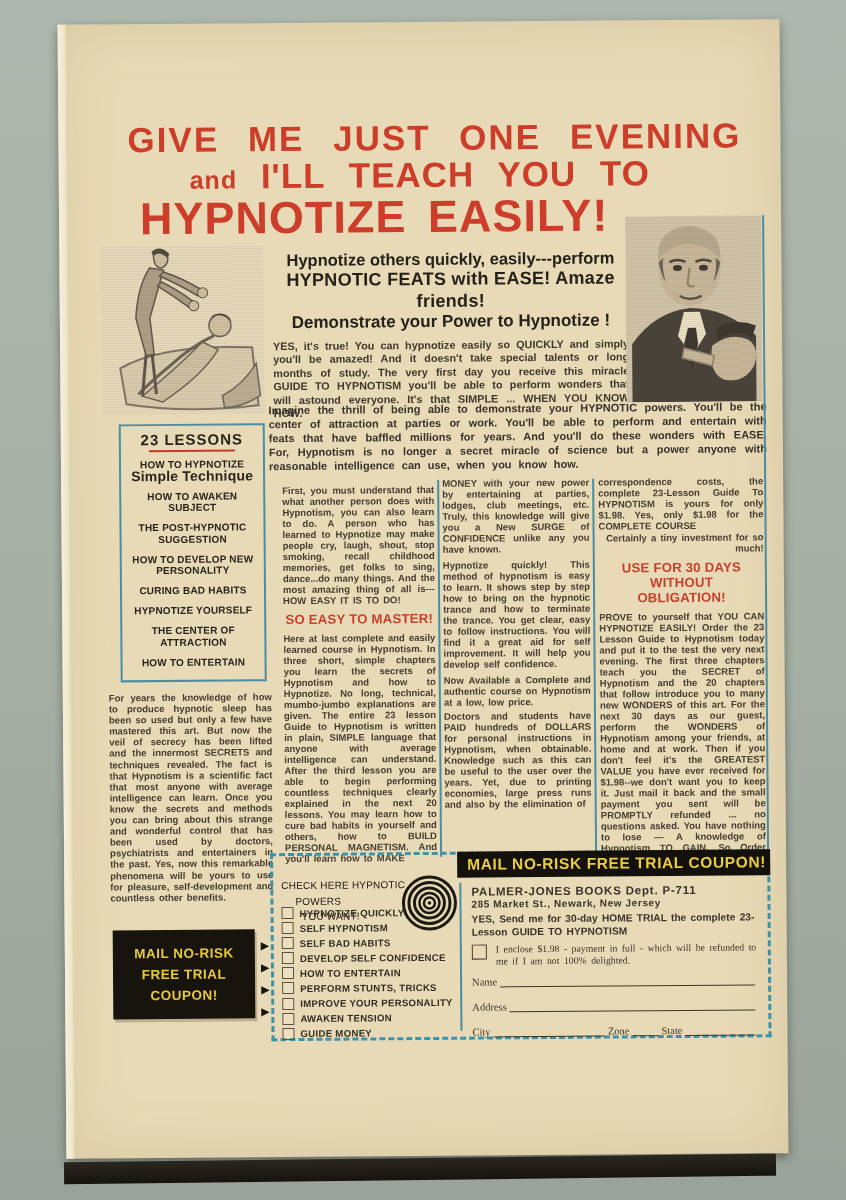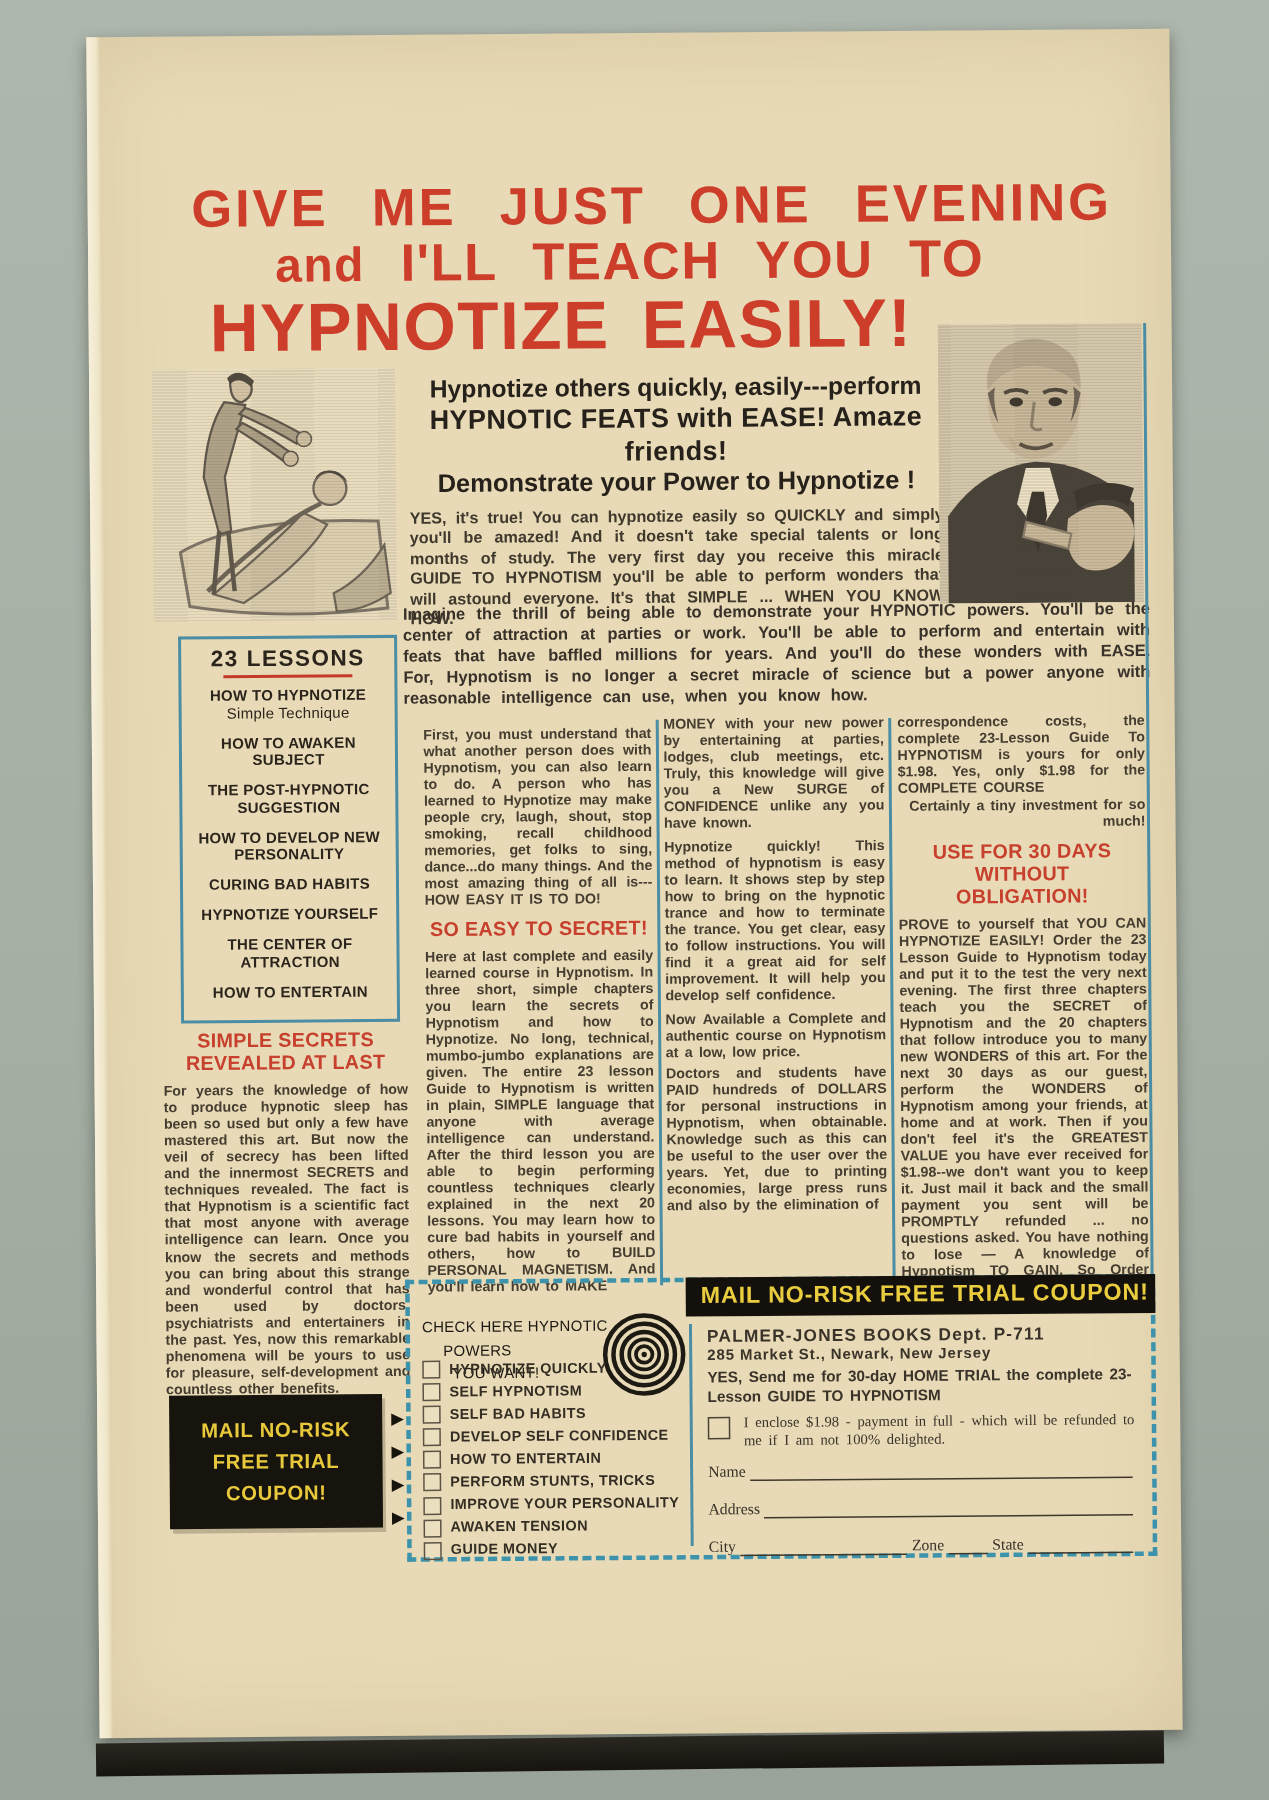--- a/index.html
+++ b/index.html
@@ -18,21 +18,21 @@
   .paper-edge{position:absolute;left:0;top:0;bottom:0;width:9px;
     background:linear-gradient(90deg,#f6efdb,#efe6c9 70%,rgba(239,230,201,0));}
   .book-bottom{position:absolute;left:64px;top:1158px;width:712px;height:22px;
     background:linear-gradient(180deg,#2a2620,#17140f);transform:rotate(-0.7deg);}
   .abs{position:absolute;}
 
   
   .headline{left:0;top:96px;width:100%;text-align:center;color:#cd3e2a;font-weight:bold;}
   .hl1{font-size:35px;letter-spacing:2px;word-spacing:17px;padding-left:30px;}
   .hl2{font-size:35px;letter-spacing:1px;word-spacing:13px;margin-top:-3px;}
-  .hl2 .small{font-size:32px;}
+  .hl2 .small{font-size:25px;}
   .hl3-wrap{width:630px;text-align:center;margin-top:-4px;}
   .hl3{font-size:45px;letter-spacing:1px;word-spacing:8px;}
 
   
   .illustration{left:42px;top:222px;width:162px;height:168px;filter:sepia(.25) saturate(.8);}
   .portrait{left:566px;top:196px;width:136px;height:186px;filter:sepia(.3) saturate(.8);}
   .halftone{position:absolute;inset:0;background:repeating-linear-gradient(0deg,rgba(60,50,35,.10) 0 1px,transparent 1px 2px);}
 
   
   .intro{left:213px;top:228px;width:356px;color:#26211a;}
@@ -44,21 +44,21 @@
     text-align:justify;word-spacing:2.5px;color:#3f382c;}
   .imagine{left:208px;top:380px;width:498px;font-weight:bold;font-size:11px;line-height:14px;
     text-align:justify;word-spacing:4px;color:#39322a;}
 
   
   .lessons-box{left:58px;top:400px;width:146px;height:258px;border:2px solid #4a8da4;
     padding:5px 3px;box-sizing:border-box;text-align:center;color:#2a241c;}
   .lessons-title{font-weight:bold;font-size:15px;letter-spacing:1px;}
   .lessons-rule{width:86px;height:2px;background:#c43a28;margin:2px auto 7px auto;}
   .lesson{font-weight:bold;font-size:10px;line-height:11.5px;margin-bottom:8.5px;letter-spacing:.2px;}
-  .lesson-sub{font-weight:normal;font-size:10px;}
+  .lesson-sub{font-weight:bold;font-size:14px;}
   .secrets{left:46px;top:663px;width:163px;}
   .red-h{color:#c7402d;font-weight:bold;text-align:center;font-size:13.2px;line-height:14.8px;letter-spacing:.2px;}
   .secrets-body{margin-top:5px;font-weight:bold;font-size:9.5px;line-height:11.1px;
     text-align:justify;color:#453d30;word-spacing:1.5px;}
   .mail-box{left:48px;top:906px;width:142px;background:#17130d;color:#e8c93c;
     text-align:center;padding:13px 4px;box-sizing:border-box;box-shadow:2px 3px 0 rgba(60,50,30,.25);}
   .mail-box div{font-weight:bold;font-size:13.5px;line-height:21px;letter-spacing:.5px;}
   .arrows{left:196px;top:916px;display:flex;flex-direction:column;gap:9px;color:#17130d;font-size:11px;}
 
   
@@ -176,24 +176,20 @@
       <div class="lesson">HOW TO AWAKEN SUBJECT</div>
       <div class="lesson">THE POST-HYPNOTIC SUGGESTION</div>
       <div class="lesson">HOW TO DEVELOP NEW PERSONALITY</div>
       <div class="lesson">CURING BAD HABITS</div>
       <div class="lesson">HYPNOTIZE YOURSELF</div>
       <div class="lesson">THE CENTER OF ATTRACTION</div>
       <div class="lesson">HOW TO ENTERTAIN</div>
     </div>
 
     <div class="abs secrets">
-      <div class="red-h">
-        <div>SIMPLE SECRETS</div>
-        <div>REVEALED AT LAST</div>
-      </div>
       <div class="secrets-body">For years the knowledge of how to produce hypnotic sleep has been so used but only a few have mastered this art. But now the veil of secrecy has been lifted and the innermost SECRETS and techniques revealed. The fact is that Hypnotism is a scientific fact that most anyone with average intelligence can learn. Once you know the secrets and methods you can bring about this strange and wonderful control that has been used by doctors, psychiatrists and entertainers in the past. Yes, now this remarkable phenomena will be yours to use for pleasure, self-development and countless other benefits.</div>
     </div>
 
     <div class="abs mail-box">
       <div>MAIL NO-RISK</div>
       <div>FREE TRIAL</div>
       <div>COUPON!</div>
     </div>
     <div class="abs arrows">
       <span>▶</span>
@@ -201,21 +197,21 @@
       <span>▶</span>
       <span>▶</span>
     </div>
 
     <div class="abs vline" style="left:376px;top:458px;height:377px;"></div>
     <div class="abs vline" style="left:531px;top:458px;height:377px;"></div>
     <div class="abs vline" style="left:703px;top:196px;height:640px;"></div>
 
     <div class="abs col col1">
       <p style="margin-top:6px;">First, you must understand that what another person does with Hypnotism, you can also learn to do. A person who has learned to Hypnotize may make people cry, laugh, shout, stop smoking, recall childhood memories, get folks to sing, dance...do many things. And the most amazing thing of all is---HOW EASY IT IS TO DO!</p>
-      <div class="red-h">SO EASY TO SECRET!</div>
+      <div class="red-h">SO EASY TO MASTER!</div>
       <p>Here at last complete and easily learned course in Hypnotism. In three short, simple chapters you learn the secrets of Hypnotism and how to Hypnotize. No long, technical, mumbo-jumbo explanations are given. The entire 23 lesson Guide to Hypnotism is written in plain, SIMPLE language that anyone with average intelligence can understand. After the third lesson you are able to begin performing countless techniques clearly explained in the next 20 lessons. You may learn how to cure bad habits in yourself and others, how to BUILD PERSONAL MAGNETISM. And you'll learn how to MAKE</p>
     </div>
 
     <div class="abs col col2">
       <p>MONEY with your new power by entertaining at parties, lodges, club meetings, etc. Truly, this knowledge will give you a New SURGE of CONFIDENCE unlike any you have known.</p>
       <p style="margin-top:5px;">Hypnotize quickly! This method of hypnotism is easy to learn. It shows step by step how to bring on the hypnotic trance and how to terminate the trance. You get clear, easy to follow instructions. You will find it a great aid for self improvement. It will help you develop self confidence.</p>
       <p style="margin-top:5px;margin-bottom:3px;">Now Available a Complete and authentic course on Hypnotism at a low, low price.</p>
       <p>Doctors and students have PAID hundreds of DOLLARS for personal instructions in Hypnotism, when obtainable. Knowledge such as this can be useful to the user over the years. Yet, due to printing economies, large press runs and also by the elimination of</p>
     </div>
 

